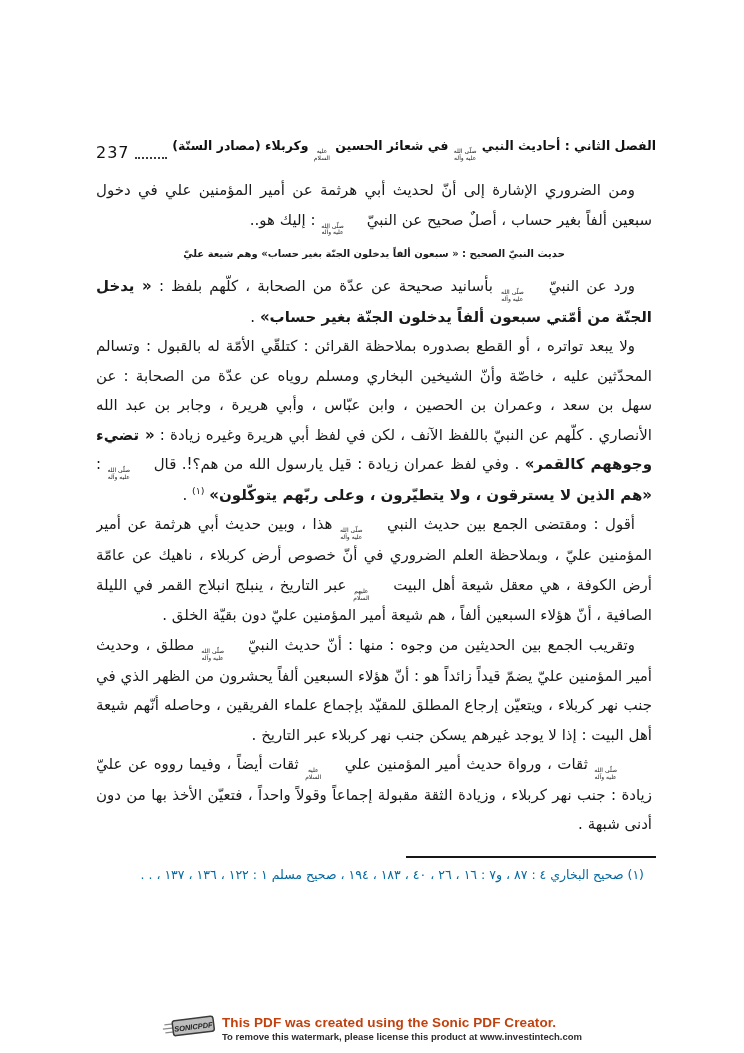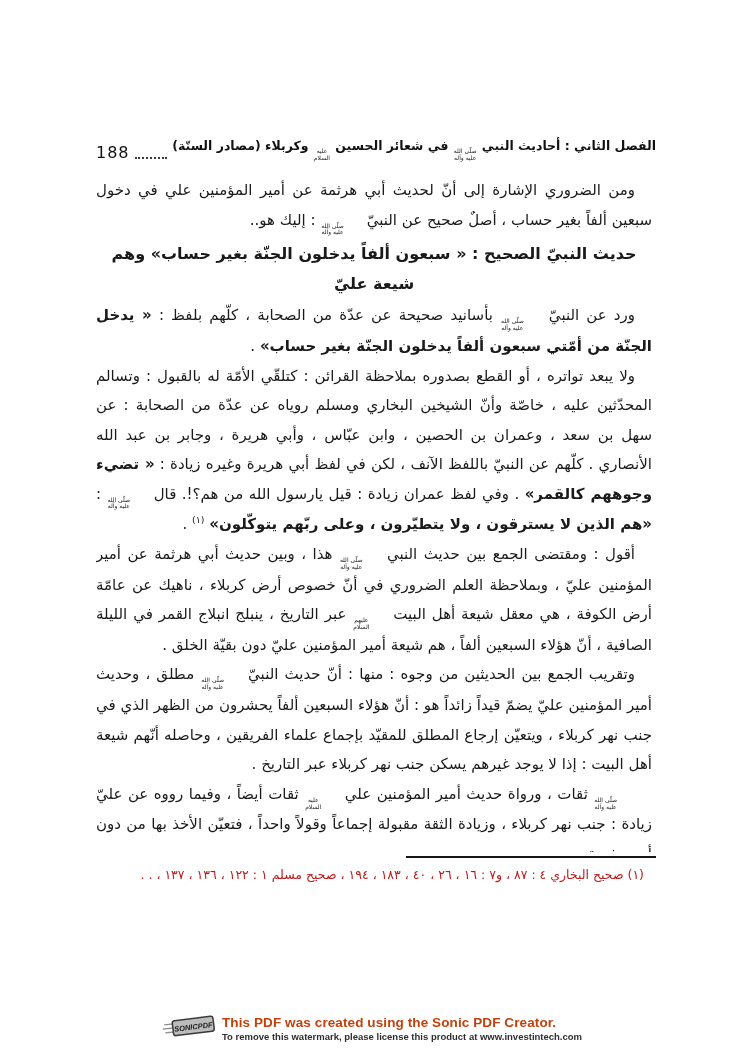--- a/index.html
+++ b/index.html
@@ -16,33 +16,33 @@
   }
   .header .title{white-space:nowrap;}
   .leader{flex:1 1 auto;border-bottom:2px dotted #3c3c3c;margin:0 5px 3px 5px;min-width:30px;}
   .pagenum{font-size:16px;font-weight:400;letter-spacing:1px;padding-bottom:0;}
   
   .body{
     position:absolute;top:176px;right:92px;left:96px;height:676px;overflow:hidden;
     direction:rtl;font-size:15px;line-height:29.5px;text-align:justify;
   }
   .body p{margin:0;text-indent:17px;}
-  .body p.heading{text-align:center;text-indent:0;font-weight:bold;font-size:16px;margin:3px 0;}
+  .body p.heading{text-align:center;text-indent:0;font-weight:bold;font-size:10px;margin:3px 0;}
   .b{font-weight:bold;}
   .sup{font-size:9.5px;vertical-align:super;line-height:0;}
   .hon{
     display:inline-flex;flex-direction:column;align-items:center;
     font-size:6px;line-height:1.15;font-weight:400;vertical-align:-3px;
     margin:0 1px;color:#222;white-space:nowrap;
   }
   
   .fsep{position:absolute;top:856px;right:88px;width:250px;height:2px;background:#161616;}
   .footnote{
     position:absolute;top:865px;right:100px;left:96px;direction:rtl;
-    font-size:12.5px;line-height:1.6;text-align:right;color:#b91c1c;
+    font-size:12.5px;line-height:1.6;text-align:right;color:#0369a1;
   }
   
   .watermark{
     position:absolute;top:1012px;left:50%;transform:translateX(-50%);
     display:flex;align-items:center;gap:6px;direction:ltr;
     font-family:"Liberation Sans",sans-serif;white-space:nowrap;
   }
   .wm-text{display:flex;flex-direction:column;align-items:flex-start;}
   .wm-line1{font-size:13.5px;font-weight:bold;color:#c2410c;letter-spacing:0.1px;}
   .wm-line2{font-size:9.5px;font-weight:bold;color:#2e2e2e;margin-top:1px;}
@@ -56,21 +56,21 @@
 
   <div class="header">
     <div class="title"><span>الفصل الثاني : أحاديث النبي </span><span class="hon">
           <span>صلّى الله</span>
           <span>عليه وآله</span>
         </span><span> في شعائر الحسين </span><span class="hon">
           <span>عليه</span>
           <span>السلام</span>
         </span><span> وكربلاء (مصادر السنّة)</span></div>
     <div class="leader"></div>
-    <div class="pagenum">188</div>
+    <div class="pagenum">237</div>
   </div>
 
   <div class="body">
       <p><span>ومن الضروري الإشارة إلى أنّ لحديث أبي هرثمة عن أمير المؤمنين علي في دخول سبعين ألفاً بغير حساب ، أصلٌ صحيح عن النبيّ </span><span class="hon">
           <span>صلّى الله</span>
           <span>عليه وآله</span>
         </span><span> : إليك هو..</span></p>
       <p class="heading"><span class="b">حديث النبيّ الصحيح : « سبعون ألفاً يدخلون الجنّة بغير حساب» وهم شيعة عليّ</span></p>
       <p><span>ورد عن النبيّ </span><span class="hon">
           <span>صلّى الله</span>

